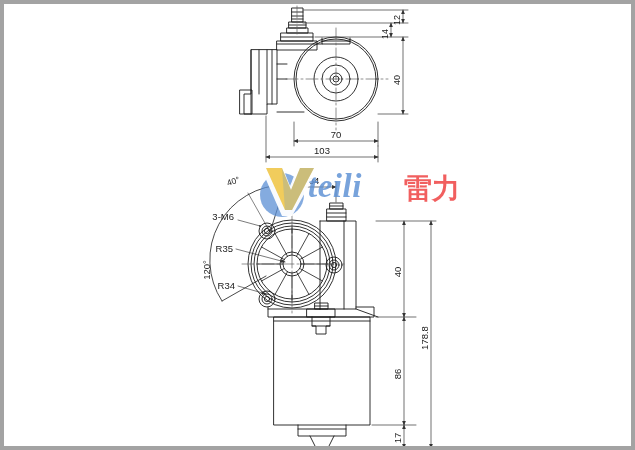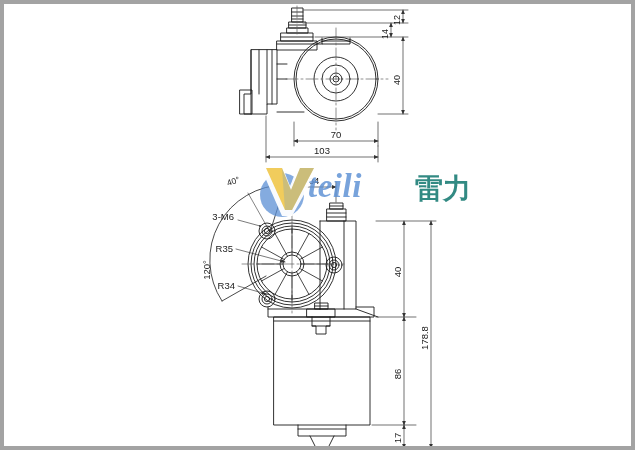--- a/index.html
+++ b/index.html
@@ -46,26 +46,26 @@
     font-size: 33px;
     font-weight: bold;
     font-style: italic;
     color: #5b8fd4;
     letter-spacing: 0.5px;
     white-space: nowrap;
     opacity: 0.82;
   }
   #wm-cn {
     position: absolute;
-    left: 163px;
+    left: 152px;
     top: 6px;
     font-family: "DejaVu Sans", sans-serif;
     font-size: 28px;
     font-weight: bold;
-    color: #0f766e;
+    color: #ef4444;
     white-space: nowrap;
     opacity: 0.85;
   }
 </style>
 </head>
 <body>
 
 <div id="page">
 
   <svg id="drawing-canvas" viewBox="0 0 635 450" xmlns="http://www.w3.org/2000/svg">

